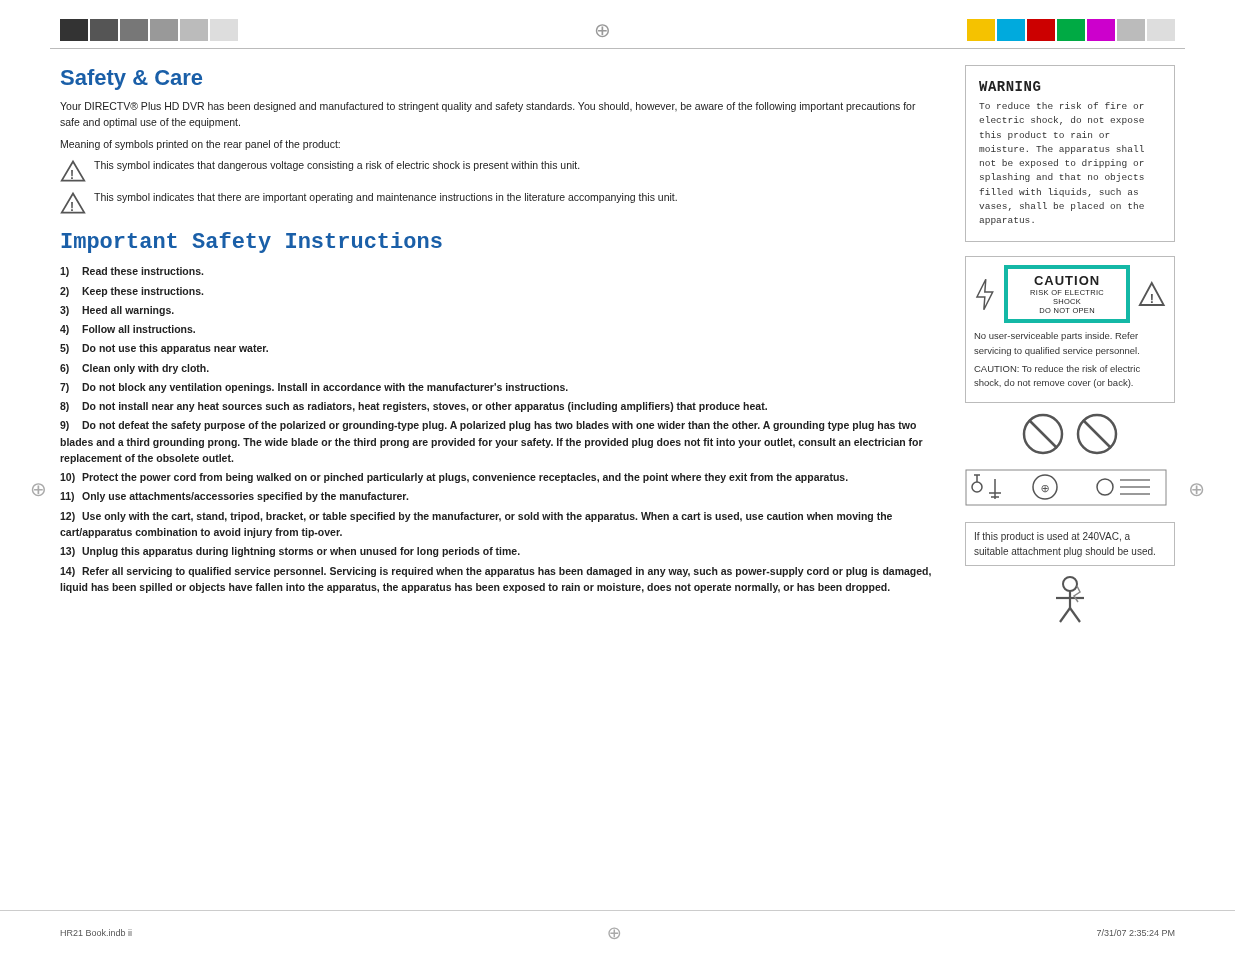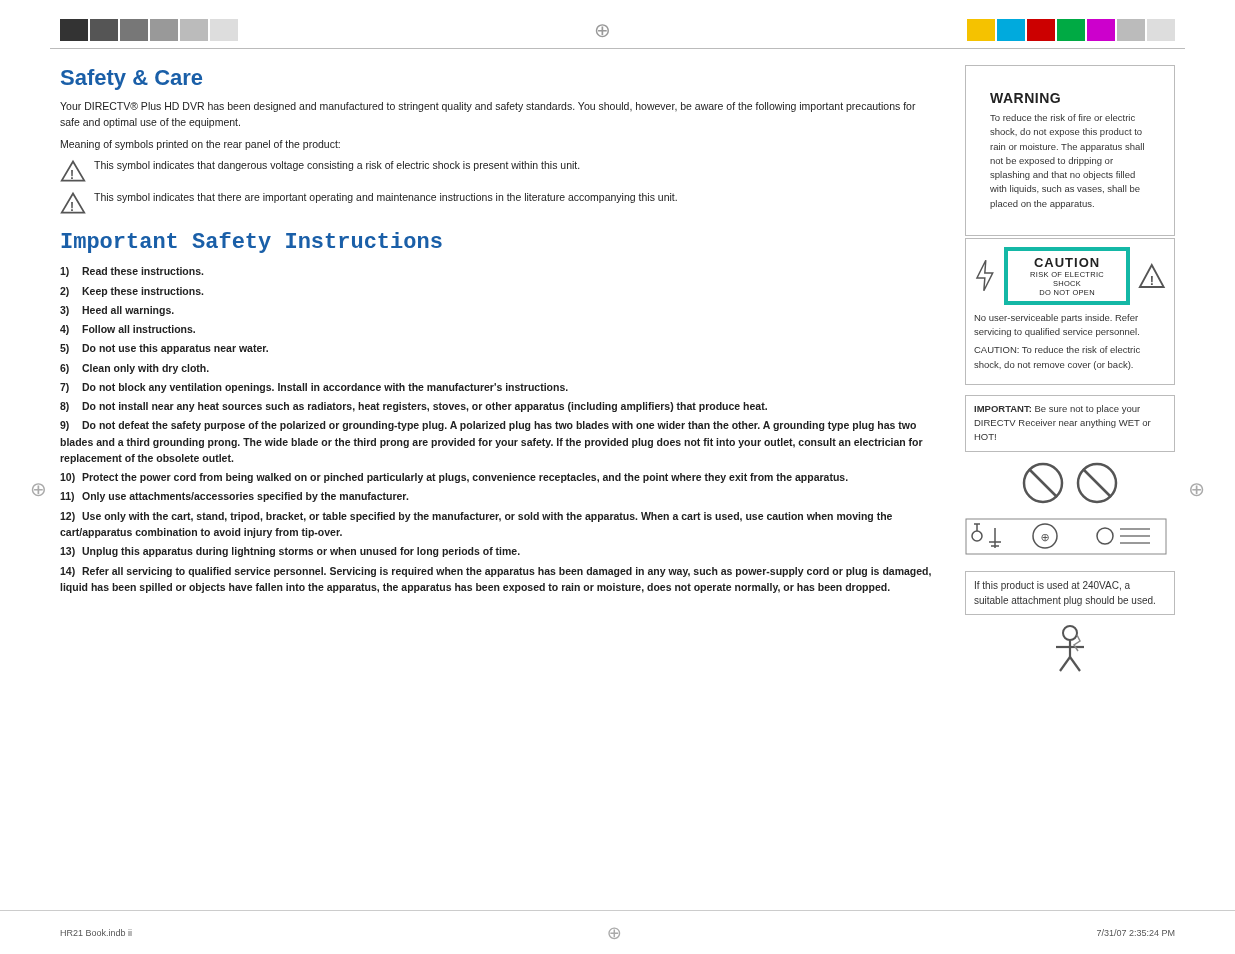--- a/index.html
+++ b/index.html
@@ -104,22 +104,23 @@
     }
 
     
     .right-col {
       width: 210px;
       flex-shrink: 0;
     }
 
     .warning-box {
       border: 1.5px solid #bbb;
-      padding: 24px;
-      margin-bottom: 2px;
+      padding: 13px;
+      margin-bottom: 14px;
+      font-family: Liberation Mono, monospace;
     }
     .warning-title {
       font-size: 14px;
       font-weight: bold;
       color: #222;
       margin-bottom: 5px;
       letter-spacing: 0.5px;
     }
     .warning-text {
       font-size: 9.5px;
@@ -323,25 +324,20 @@
 
         <svg width="28" height="28" viewBox="0 0 30 28">
           <polygon points="15,2 28,26 2,26" fill="none" stroke="#555" stroke-width="2"></polygon>
           <text x="15" y="24" font-size="14" fill="#555" text-anchor="middle" font-weight="bold">!</text>
         </svg>
       </div>
       <p class="caution-text">No user-serviceable parts inside. Refer servicing to qualified service personnel.</p>
       <p class="caution-text">CAUTION: To reduce the risk of electric shock, do not remove cover (or back).</p>
     </div>
 
-    <div class="important-box">
-      <p class="important-box-text">
-        <span class="important-bold">IMPORTANT:</span><span>  Be sure not to place your DIRECTV Receiver near anything WET or HOT!</span>
-      </p>
-    </div>
 
     <div class="icons-row">
 
       <svg width="42" height="42" viewBox="0 0 42 42">
         <circle cx="21" cy="21" r="19" fill="none" stroke="#555" stroke-width="2.5"></circle>
         <line x1="7" y1="7" x2="35" y2="35" stroke="#555" stroke-width="2.5"></line>
       </svg>
 
       <svg width="42" height="42" viewBox="0 0 42 42">
         <circle cx="21" cy="21" r="19" fill="none" stroke="#555" stroke-width="2.5"></circle>

